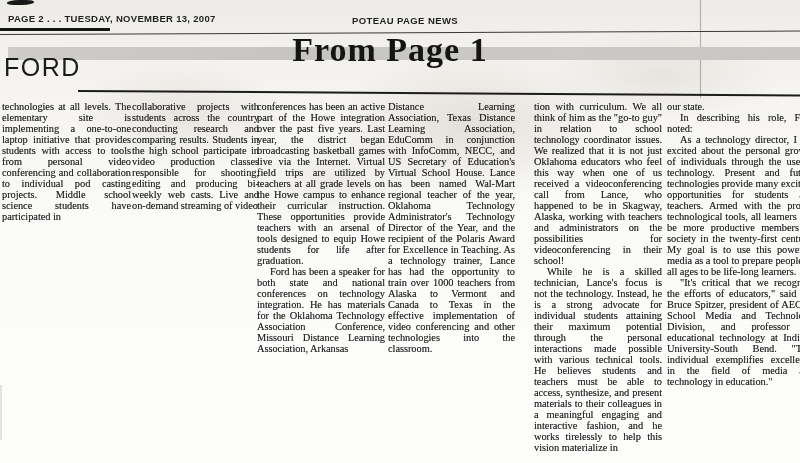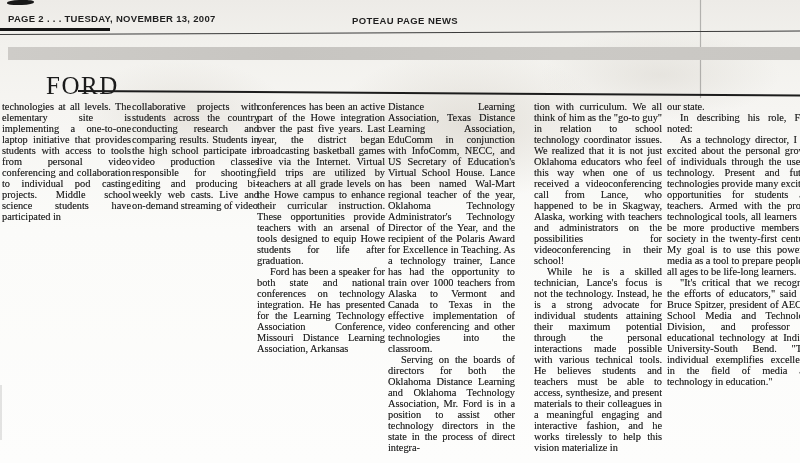--- a/index.html
+++ b/index.html
@@ -26,22 +26,22 @@
   .hdr-bar{position:absolute;left:0;top:28px;width:110px;height:3px;background:#141414;}
   .hdr-rule{position:absolute;left:0;top:34px;width:802px;height:1.3px;background:#3a3a3a;
        transform:rotate(-0.25deg);transform-origin:left center;}
   .band{position:absolute;left:8px;top:47px;width:792px;height:13px;
        background:linear-gradient(90deg,#ceccc8,#c7c5c1 35%,#cbc9c5 70%,#c9c7c3);}
   .headline{position:absolute;left:390px;top:30px;transform:translateX(-50%);
        font-family:"Liberation Serif",serif;font-size:34px;font-weight:bold;
        letter-spacing:1px;color:#141414;white-space:nowrap;line-height:40px;}
 
   
-  .section{position:absolute;left:4px;top:73px;font-family:Liberation Serif, serif;
-       font-size:25px;font-weight:400;letter-spacing:1.5px;color:#1b1b1b;line-height:25px;margin-left:42px;}
+  .section{position:absolute;left:4px;top:55px;font-family:Liberation Sans, sans-serif;
+       font-size:25px;font-weight:400;letter-spacing:1.5px;color:#1b1b1b;line-height:25px;}
   .section-rule{position:absolute;left:78px;top:90px;width:722px;height:2.4px;background:#1c1c1c;
        transform:rotate(0.35deg);transform-origin:left center;}
 
   
   .col{position:absolute;top:101px;font-size:10.4px;line-height:11px;text-align:justify;
        color:#232323;text-shadow:0 0 0.5px rgba(45,45,45,0.55);letter-spacing:-0.05px;}
   .col p{margin:0;}
   .col p + p{text-indent:13px;}
   .c1{left:2px;width:129px;}
   .c2{left:132px;width:127px;}
@@ -62,40 +62,40 @@
   <div class="ink-blob"></div>
   <div class="crease"></div>
   <div class="edge-mark"></div>
 
   <div class="hdr-left">PAGE 2 . . . TUESDAY, NOVEMBER 13, 2007</div>
   <div class="hdr-center">POTEAU PAGE NEWS</div>
   <div class="hdr-bar"></div>
   <div class="hdr-rule"></div>
 
   <div class="band"></div>
+  <div class="headline">From Page 1</div>
 
   <div class="section">FORD</div>
   <div class="section-rule"></div>
 
   <div class="col c1">
     <p>technologies at all levels. The elementary site is implementing a one-to-one laptop initiative that provides students with access to tools from personal video conferencing and collaboration to individual pod casting projects. Middle school science students have participated in</p>
   </div>
 
   <div class="col c2">
     <p>collaborative projects with students across the country conducting research and comparing results. Students in the high school participate in video production classes responsible for shooting, editing and producing bi-weekly web casts. Live and on-demand streaming of video</p>
   </div>
 
   <div class="col c3">
     <p>conferences has been an active part of the Howe integration over the past five years. Last year, the district began broadcasting basketball games live via the Internet. Virtual field trips are utilized by teachers at all grade levels on the Howe campus to enhance their curricular instruction. These opportunities provide teachers with an arsenal of tools designed to equip Howe students for life after graduation.</p>
-    <p>Ford has been a speaker for both state and national conferences on technology integration. He has presented for the Learning Technology Association Conference, Missouri Distance Learning Association, Arkansas</p>
+    <p>Ford has been a speaker for both state and national conferences on technology integration. He has materials for the Oklahoma Technology Association Conference, Missouri Distance Learning Association, Arkansas</p>
   </div>
 
   <div class="col c4">
     <p>Distance Learning Association, Texas Distance Learning Association, EduComm in conjunction with InfoComm, NECC, and US Secretary of Education's Virtual School House. Lance has been named Wal-Mart regional teacher of the year, Oklahoma Technology Administrator's Technology Director of the Year, and the recipient of the Polaris Award for Excellence in Teaching. As a technology trainer, Lance has had the opportunity to train over 1000 teachers from Alaska to Vermont and Canada to Texas in the effective implementation of video conferencing and other technologies into the classroom.</p>
-    <p>Serving on the boards of directors for both the Oklahoma Distance Learning and Oklahoma Technology Association, Mr. Ford is in a position to assist other technology directors in the state in the process of direct integra-</p>
   </div>
 
   <div class="col c5">
     <p>tion with curriculum. We all think of him as the "go-to guy" in relation to school technology coordinator issues. We realized that it is not just Oklahoma educators who feel this way when one of us received a videoconferencing call from Lance, who happened to be in Skagway, Alaska, working with teachers and administrators on the possibilities for videoconferencing in their school!</p>
     <p>While he is a skilled technician, Lance's focus is not the technology. Instead, he is a strong advocate for individual students attaining their maximum potential through the personal interactions made possible with various technical tools. He believes students and teachers must be able to access, synthesize, and present materials to their colleagues in a meaningful engaging and interactive fashion, and he works tirelessly to help this vision materialize in</p>
   </div>
 
   <div class="col c6">
     <p>our state.</p>
     <p>In describing his role, Ford noted:</p>

